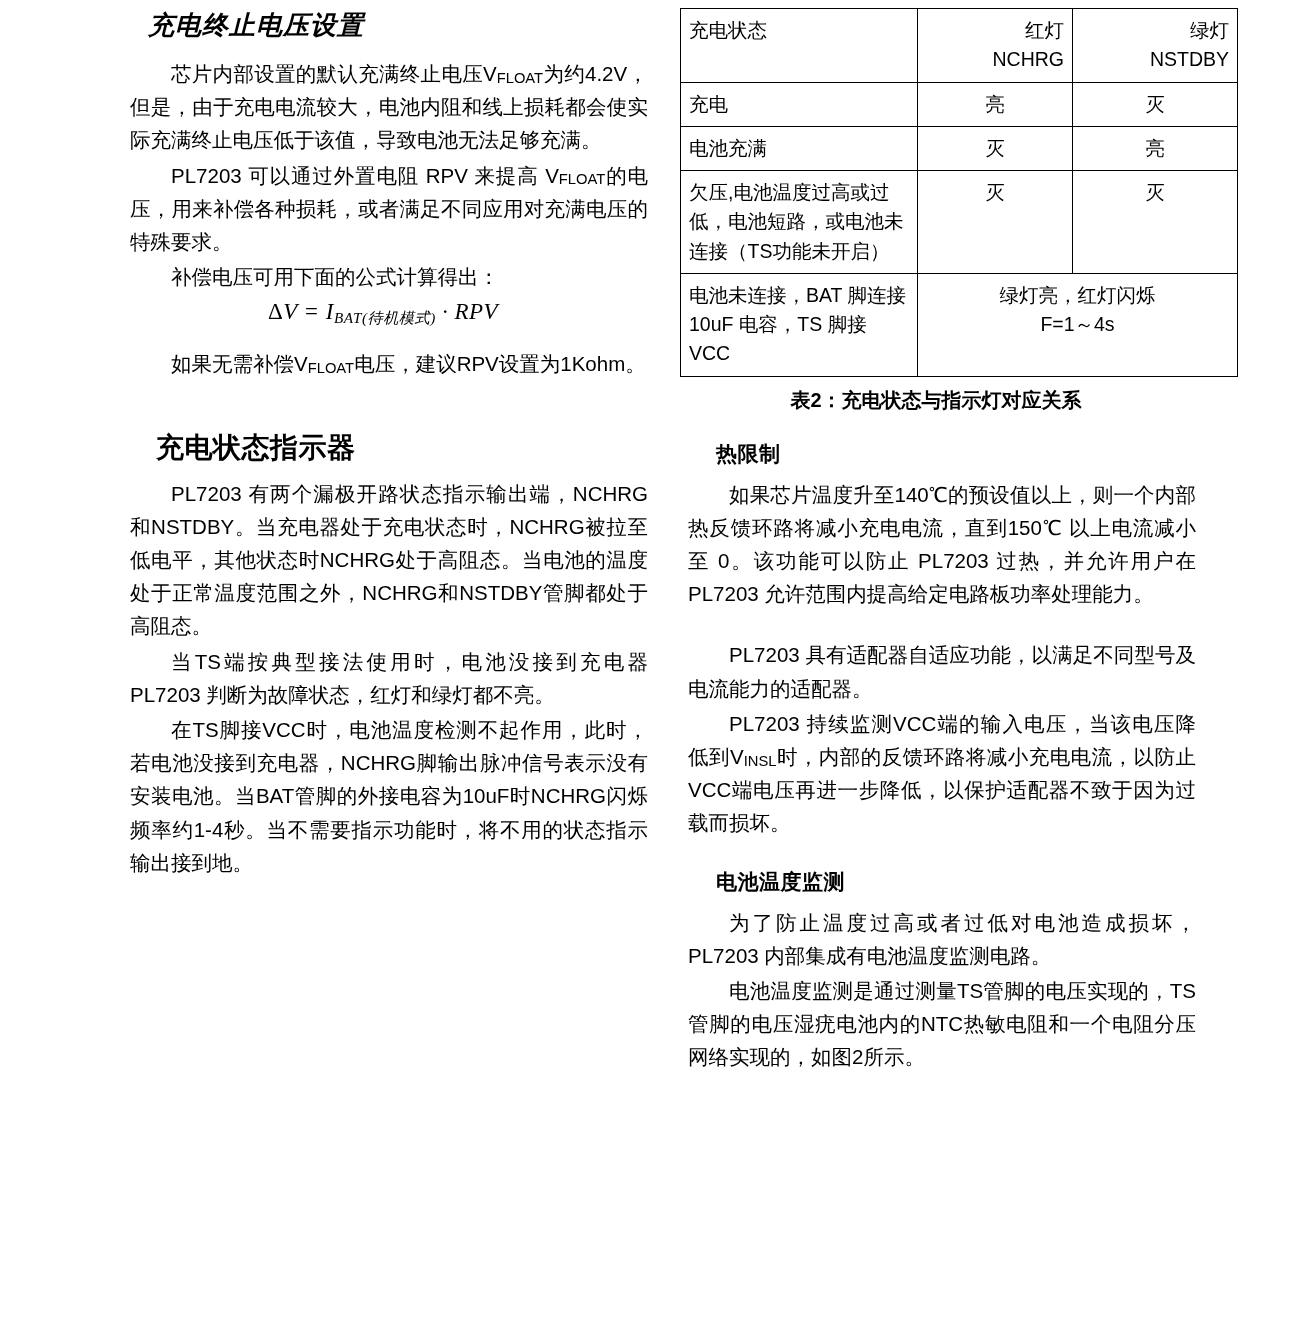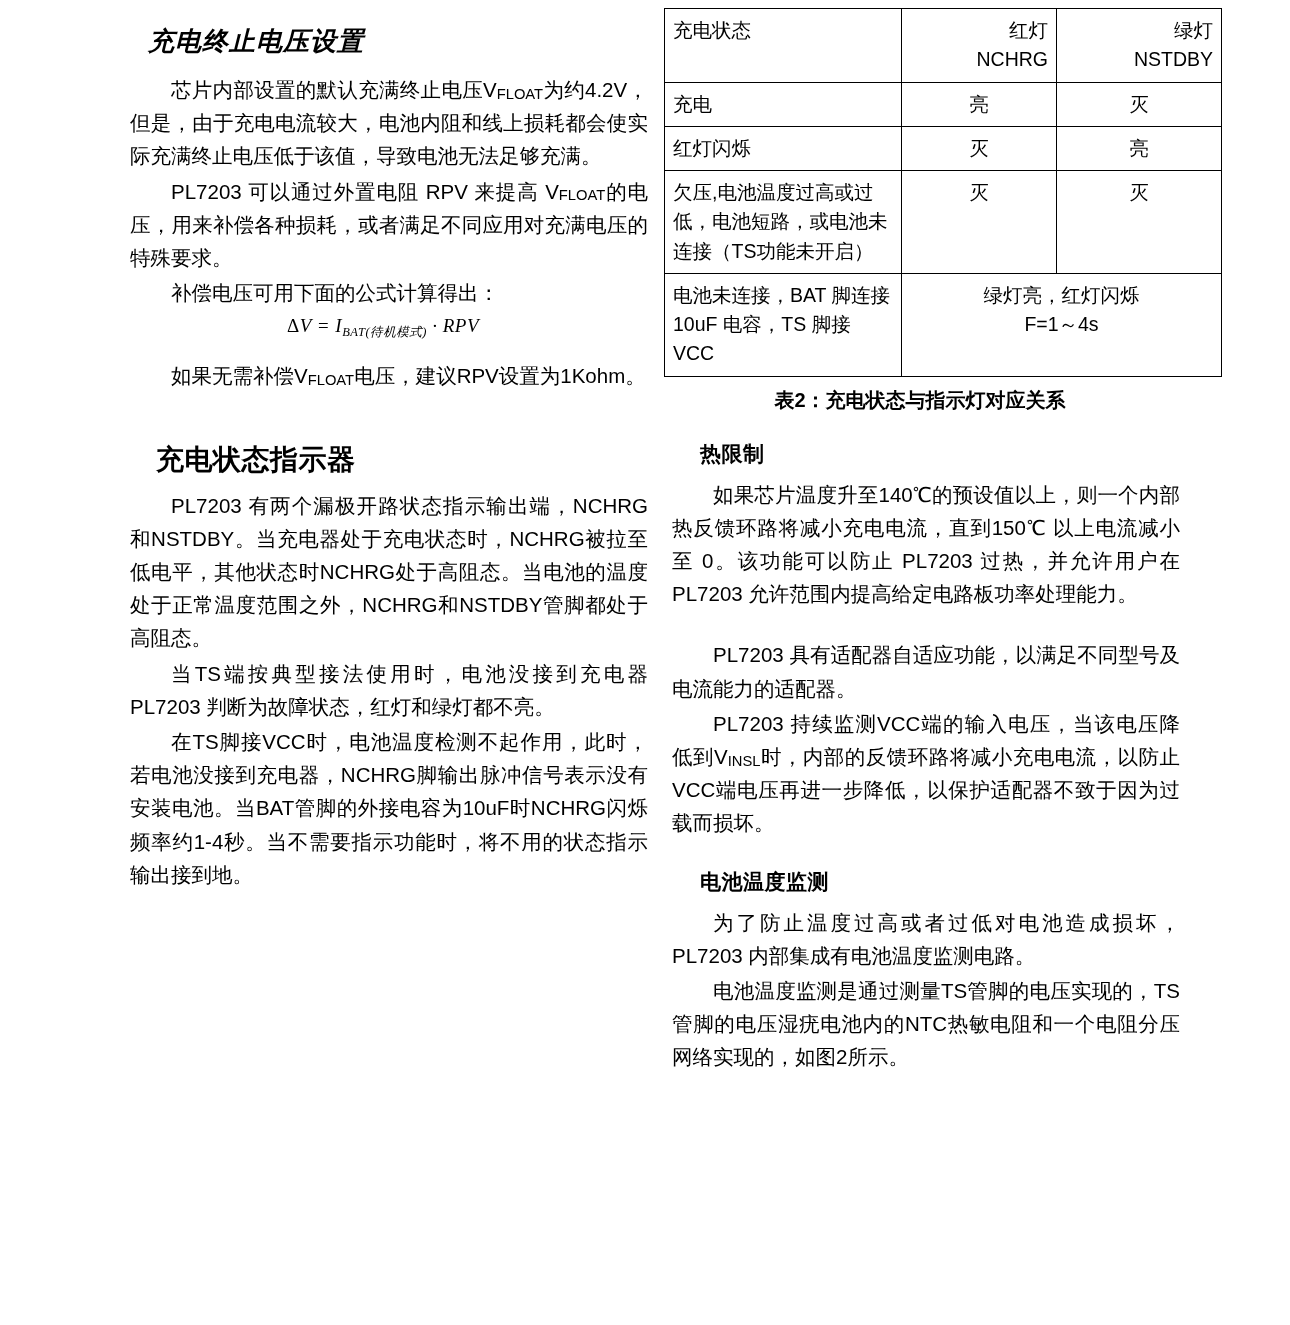--- a/index.html
+++ b/index.html
@@ -22,29 +22,29 @@
     box-sizing: border-box;
   }
   .col-left {
     position: absolute;
     left: 118px;
     top: 0px;
     width: 530px;
   }
   .col-right {
     position: absolute;
-    left: 660px;
+    left: 676px;
     top: 0px;
     width: 520px;
   }
   h1.section-title {
     font-size: 26px;
     font-weight: bold;
     font-style: italic;
-    margin: 24px 0 14px 30px;
+    margin: 8px 0 14px 30px;
     letter-spacing: 1px;
   }
   h2.sub-title {
     font-size: 28px;
     font-weight: bold;
     margin: 0 0 10px 38px;
     letter-spacing: 0.5px;
   }
   h2.sub-title-center {
     font-size: 21px;
@@ -72,21 +72,21 @@
   .sub {
     font-size: 0.72em;
     vertical-align: baseline;
     position: relative;
     top: 0.12em;
   }
   .formula {
     text-align: center;
     font-family: "Liberation Serif", serif;
     font-style: italic;
-    font-size: 19px;
+    font-size: 23px;
     margin: 6px 0 10px 0;
     letter-spacing: 0.5px;
   }
   .formula .roman {
     font-style: normal;
   }
   .formula .fsub {
     font-size: 0.66em;
     position: relative;
     top: 0.25em;
@@ -175,21 +175,21 @@
             <div>绿灯</div>
             <div>NSTDBY</div>
           </td>
         </tr>
         <tr>
           <td class="cell-left">充电</td>
           <td class="center">亮</td>
           <td class="center">灭</td>
         </tr>
         <tr>
-          <td class="cell-left">红灯闪烁</td>
+          <td class="cell-left">电池充满</td>
           <td class="center">灭</td>
           <td class="center">亮</td>
         </tr>
         <tr>
           <td class="cell-left two-line">欠压,电池温度过高或过低，电池短路，或电池未连接（TS功能未开启）</td>
           <td style="text-align:center; vertical-align:top;">灭</td>
           <td style="text-align:center; vertical-align:top;">灭</td>
         </tr>
         <tr>
           <td class="cell-left two-line">电池未连接，BAT 脚连接 10uF 电容，TS 脚接 VCC</td>

